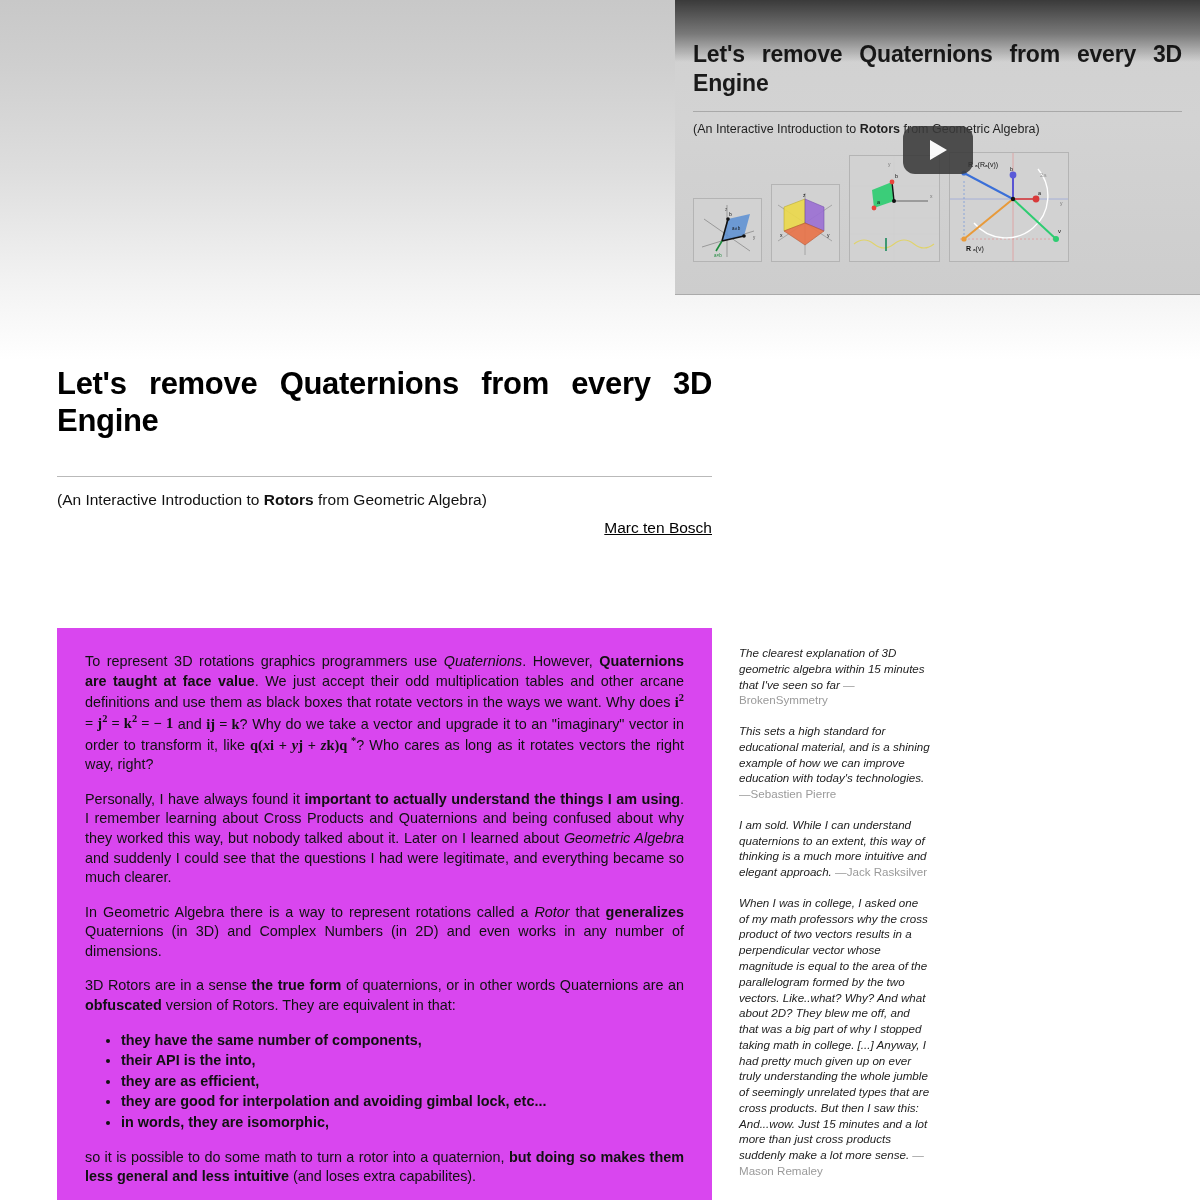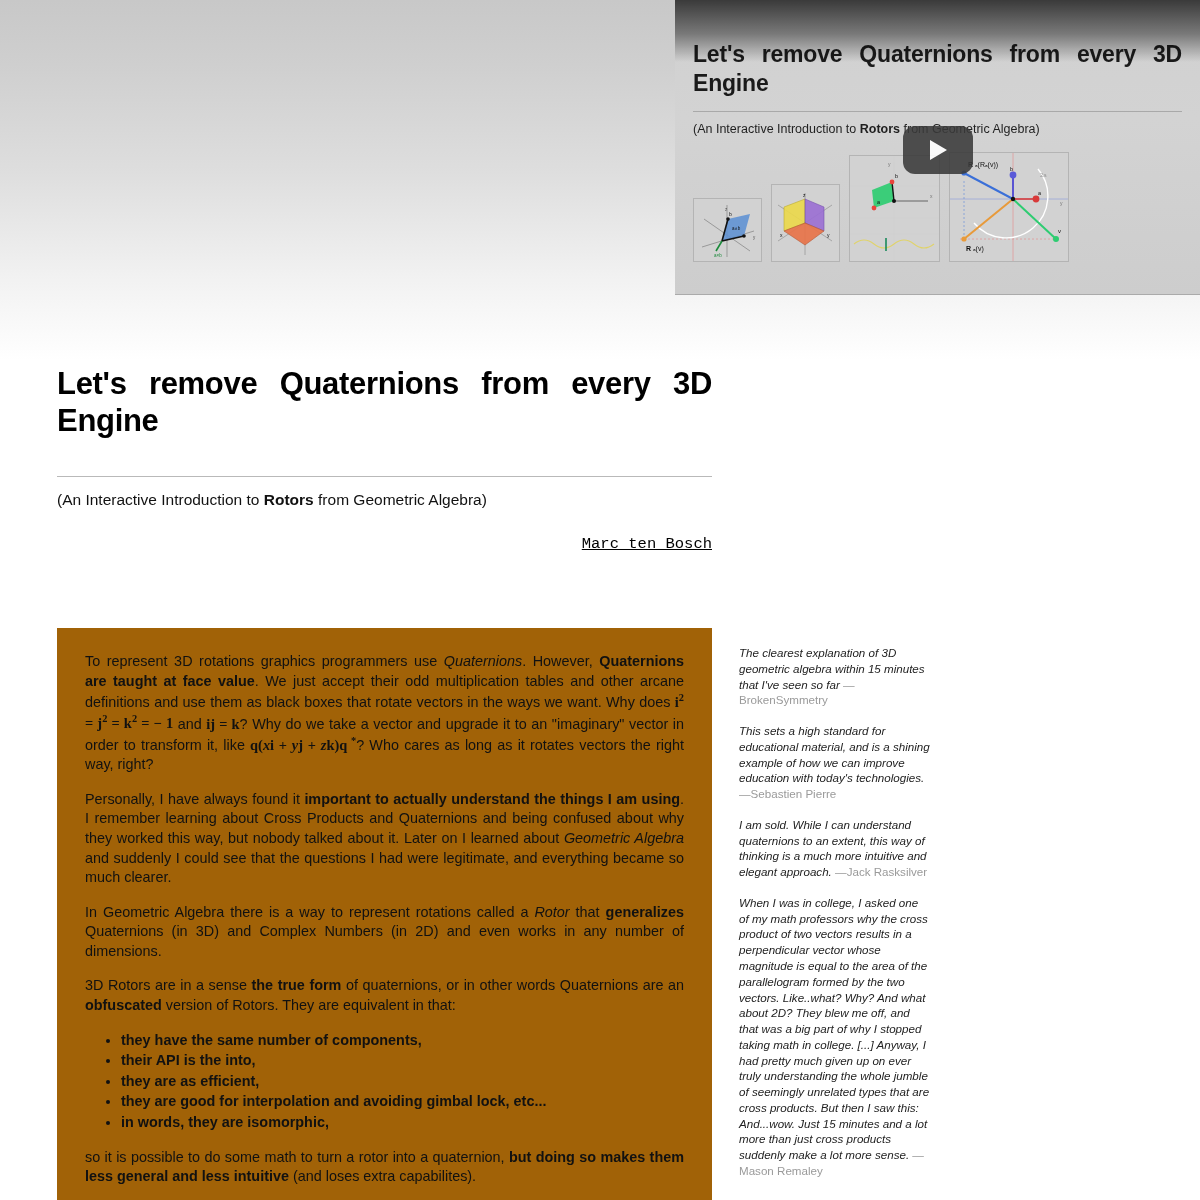--- a/index.html
+++ b/index.html
@@ -77,27 +77,27 @@
 
   
   .header { position: absolute; left: 57px; top: 366px; width: 655px; z-index: 2; }
   .page-title {
     font-size: 31px; font-weight: bold; color: #000;
     line-height: 1.18; text-align: justify; margin: 0;
     letter-spacing: -0.3px;
   }
   .title-rule { border: 0; border-top: 1px solid #b9b9b9; margin: 37px 0 14px 0; }
   .subtitle { font-size: 15.5px; color: #111; margin: 0; }
-  .byline { text-align: right; margin-top: 26px; font-family: Liberation Mono, monospace; }
+  .byline { text-align: right; margin-top: 10px; }
   .byline a { font-size: 15.5px; color: #000; text-decoration: underline; }
 
   
   .content {
     position: absolute; left: 57px; top: 628px; width: 655px; height: 572px;
-    background: #a16207; padding: 24px 28px 0 28px; z-index: 2; overflow: hidden;
+    background: #d946ef; padding: 24px 28px 0 28px; z-index: 2; overflow: hidden;
   }
   .content p {
     font-size: 14.4px; color: #111; line-height: 1.36;
     text-align: justify; margin: 0 0 15px 0;
   }
   .content ul { margin: 0 0 15px 0; padding-left: 36px; }
   .content li {
     font-size: 14.4px; color: #111; line-height: 1.36; margin: 0 0 1px 0; font-weight: bold;
   }
   .m { font-family: "Liberation Serif", serif; font-weight: bold; }

